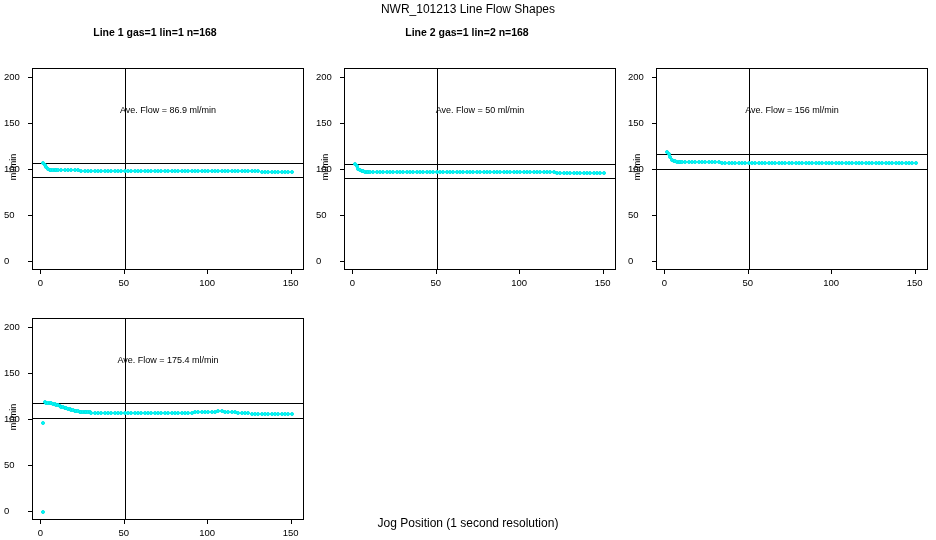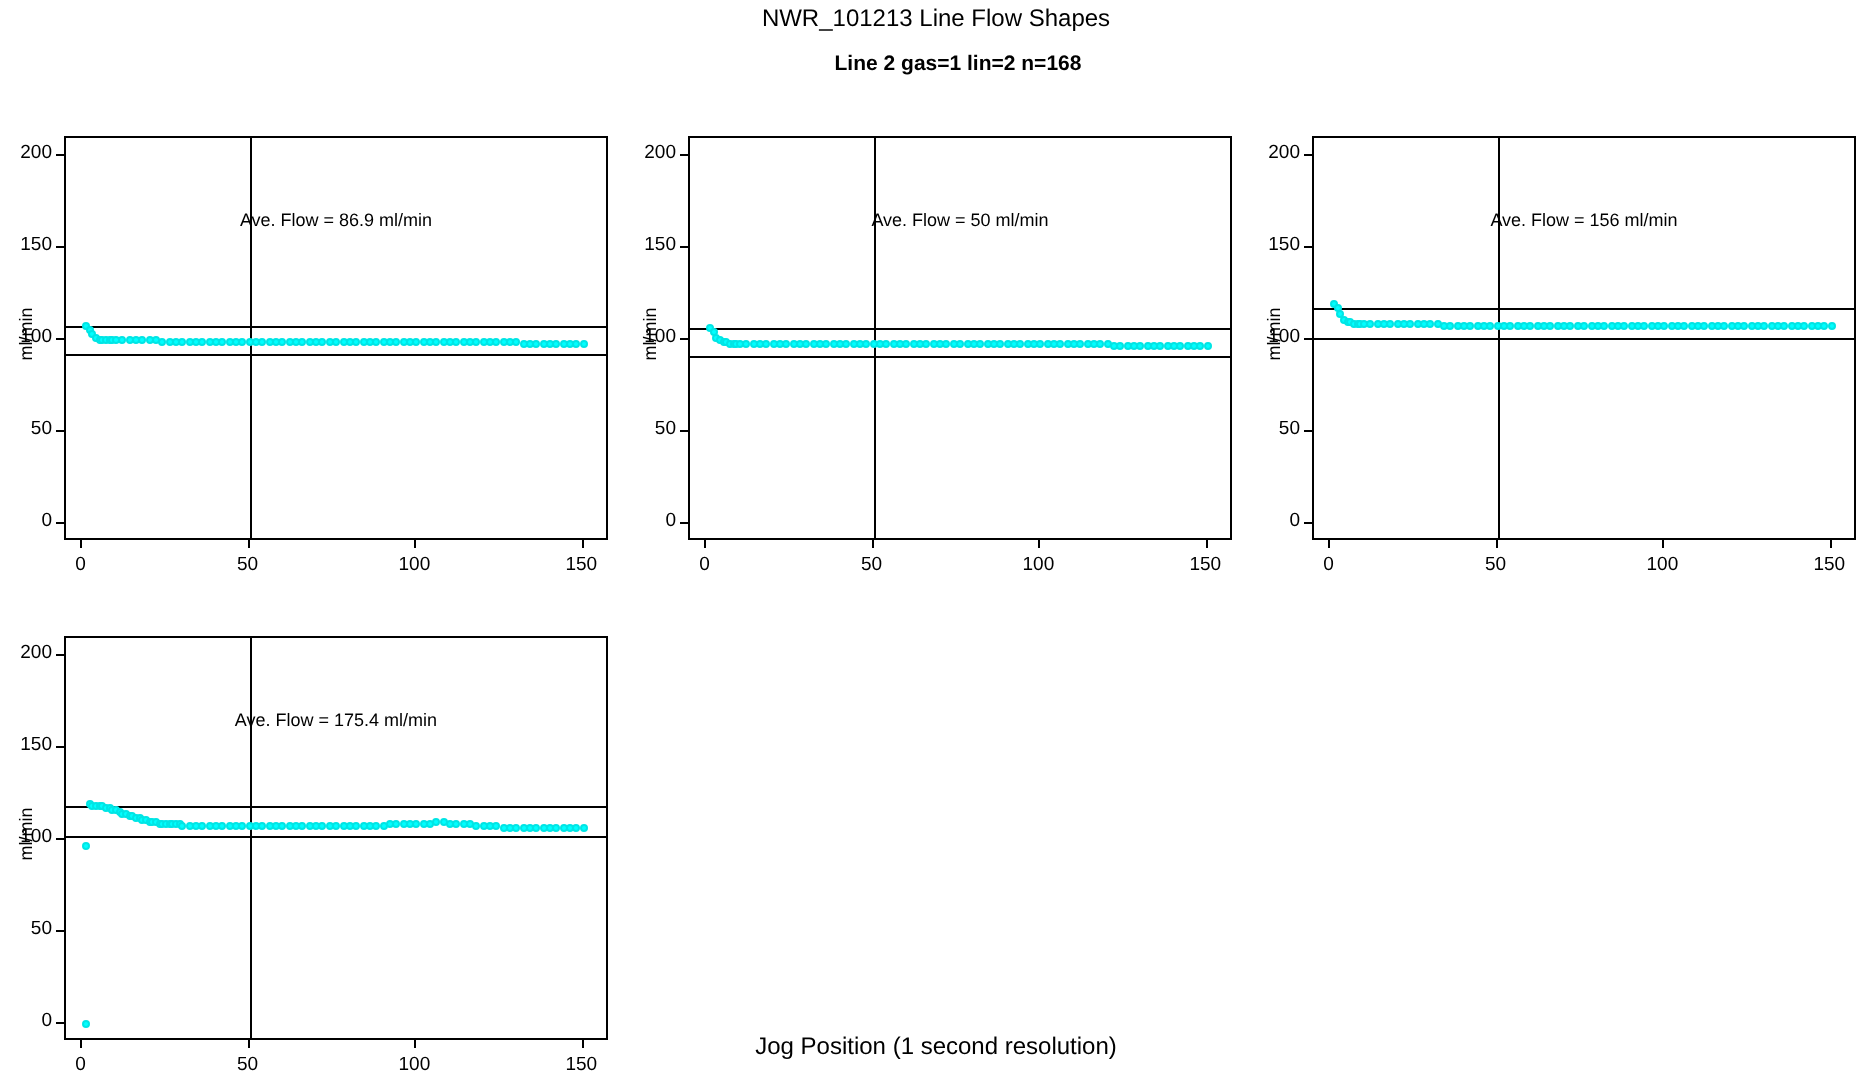--- a/index.html
+++ b/index.html
@@ -56,21 +56,20 @@
   .ylabel {
     position: absolute;
     font-size: 9px;
     transform: rotate(-90deg);
     transform-origin: 50% 50%;
     white-space: nowrap;
   }
   .ytick-label {
     position: absolute;
     font-size: 9.5px;
-    text-align: right;
     white-space: nowrap;
   }
   .xtick-label {
     position: absolute;
     font-size: 9.5px;
     text-align: center;
     white-space: nowrap;
   }
   .tick-mark {
     position: absolute;
@@ -101,20 +100,21 @@
     box-sizing: border-box;
   }
 </style>
 </head>
 <body>
 
 <div class="main-title">NWR_101213  Line Flow Shapes</div>
 
 <div id="panels-root">
     <div class="panel" style="left: 0px; top: 26px; width: 318px; height: 272px;">
+      <div class="panel-title" style="left: 0px; width: 310px;">Line 1 gas=1 lin=1 n=168</div>
       <div class="plot-box" style="left: 32px; top: 42px; width: 272px; height: 202px;">
         <div class="hline" style="left: 0px; width: 272px; top: 93.6545px;"></div>
         <div class="hline" style="left: 0px; width: 272px; top: 108.345px;"></div>
         <div class="vline" style="top: 0px; height: 202px; left: 91.7791px;"></div>
         <div class="dot" style="left: 8.01227px; top: 91.6545px;"></div>
         <div class="dot" style="left: 9.68098px; top: 94.4091px;"></div>
         <div class="dot" style="left: 11.3497px; top: 96.2455px;"></div>
         <div class="dot" style="left: 13.0184px; top: 98.0818px;"></div>
         <div class="dot" style="left: 14.6871px; top: 99px;"></div>
         <div class="dot" style="left: 16.3558px; top: 99px;"></div>
@@ -208,21 +208,21 @@
       <div class="tick-mark" style="left: 40.3436px; top: 244px; width: 1px; height: 4px;"></div>
       <div class="xtick-label" style="left: 108.779px; top: 251px; width: 30px;">50</div>
       <div class="tick-mark" style="left: 123.779px; top: 244px; width: 1px; height: 4px;"></div>
       <div class="xtick-label" style="left: 192.215px; top: 251px; width: 30px;">100</div>
       <div class="tick-mark" style="left: 207.215px; top: 244px; width: 1px; height: 4px;"></div>
       <div class="xtick-label" style="left: 275.65px; top: 251px; width: 30px;">150</div>
       <div class="tick-mark" style="left: 290.65px; top: 244px; width: 1px; height: 4px;"></div>
       <div class="annotation" style="left: 168px; top: 79.0909px; transform: translateX(-50%);">Ave. Flow =  86.9 ml/min</div>
     </div>
     <div class="panel" style="left: 312px; top: 26px; width: 318px; height: 272px;">
-      <div class="panel-title" style="left: 12px; width: 310px;">Line 2 gas=1 lin=2 n=168</div>
+      <div class="panel-title" style="left: 0px; width: 310px;">Line 2 gas=1 lin=2 n=168</div>
       <div class="plot-box" style="left: 32px; top: 42px; width: 272px; height: 202px;">
         <div class="hline" style="left: 0px; width: 272px; top: 94.5727px;"></div>
         <div class="hline" style="left: 0px; width: 272px; top: 109.264px;"></div>
         <div class="vline" style="top: 0px; height: 202px; left: 91.7791px;"></div>
         <div class="dot" style="left: 8.01227px; top: 92.5727px;"></div>
         <div class="dot" style="left: 9.68098px; top: 95.3273px;"></div>
         <div class="dot" style="left: 11.3497px; top: 98.0818px;"></div>
         <div class="dot" style="left: 13.0184px; top: 99.4591px;"></div>
         <div class="dot" style="left: 14.6871px; top: 100.285px;"></div>
         <div class="dot" style="left: 16.3558px; top: 100.469px;"></div>

